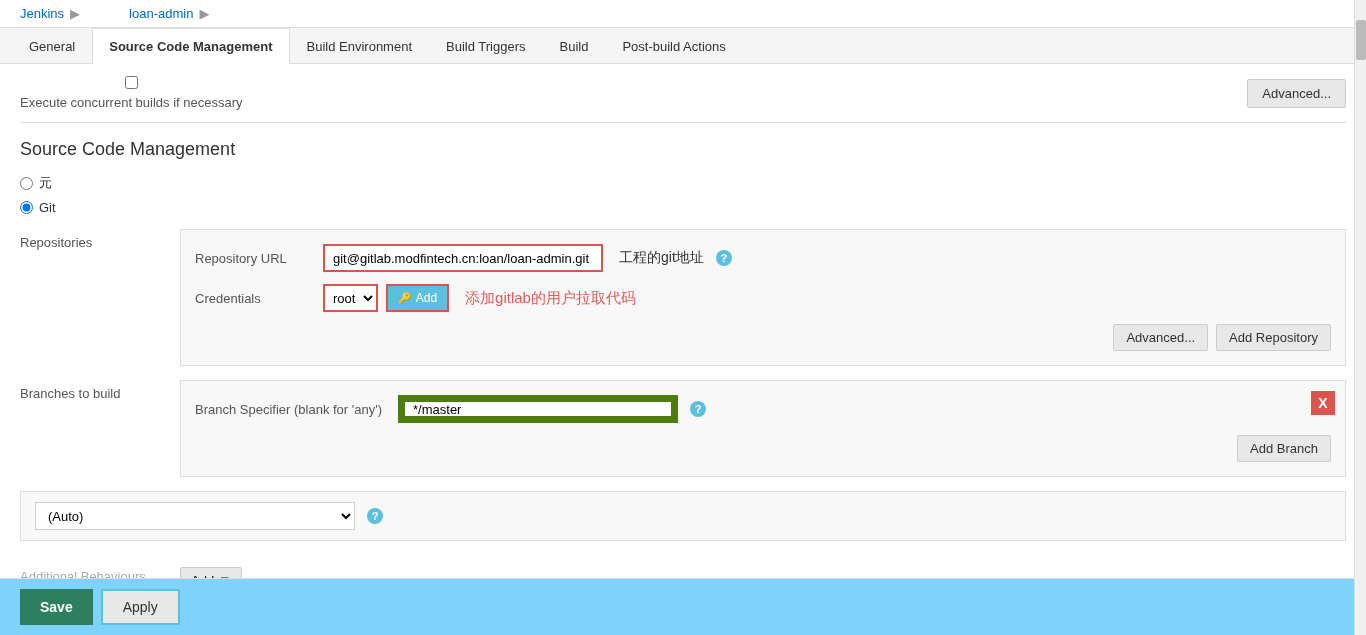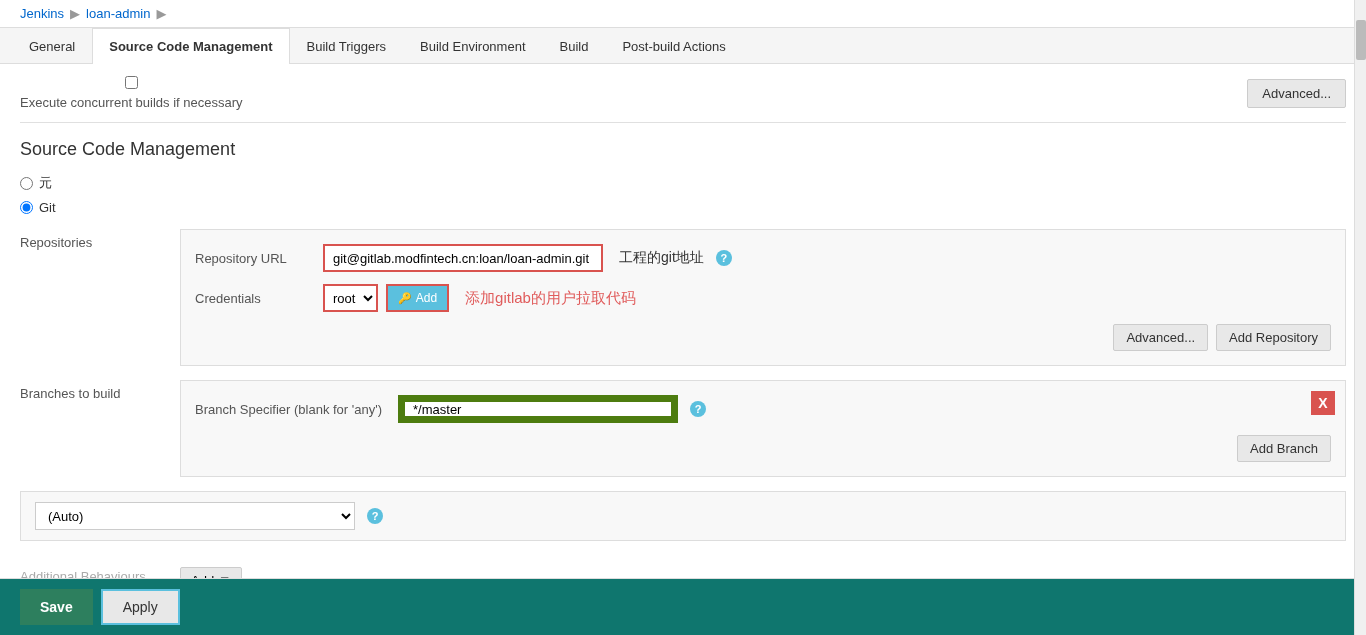--- a/index.html
+++ b/index.html
@@ -356,29 +356,29 @@
       align-items: center;
       gap: 4px;
     }
   </style>
 </head>
 <body>
 
 <div class="breadcrumb">
   <span style="color:#0066cc; cursor:pointer;">Jenkins</span>
   <span style="color:#999;">▶</span>
-  <span style="color:#0066cc; cursor:pointer;">loan-admin</span>
+  <span style="color:#0066cc; cursor:pointer;margin-left:43px;">loan-admin</span>
   <span style="color:#999;">▶</span>
 </div>
 
 <div class="tabs">
   <div class="tab">General</div>
   <div class="tab active">Source Code Management</div>
+  <div class="tab">Build Environment</div>
   <div class="tab">Build Triggers</div>
-  <div class="tab">Build Environment</div>
   <div class="tab">Build</div>
   <div class="tab">Post-build Actions</div>
 </div>
 
 <div class="main">
 
   <div class="top-section">
     <div class="concurrent-builds">
       <input type="checkbox" style="">
       <span>Execute concurrent builds if necessary</span>
@@ -462,20 +462,20 @@
     <div style="flex:1; padding:4px 0;">
       <button class="btn-add-dropdown">
         <span>Add</span>
         <span>▼</span>
       </button>
     </div>
   </div>
 
 </div>
 
-<div class="footer-buttons" style="position:fixed; bottom:0; left:0; background:#0f766e; border-top:1px solid #ddd; padding:10px 20px; display:flex; gap:8px; width:100%;">
+<div class="footer-buttons" style="position:fixed; bottom:0; left:0; background:#7dd3fc; border-top:1px solid #ddd; padding:10px 20px; display:flex; gap:8px; width:100%;">
   <button class="btn-save">Save</button>
   <button class="btn-apply">Apply</button>
 </div>
 
 <div class="scrollbar-track">
   <div class="scrollbar-thumb"></div>
 </div>
 
 </body></html>

